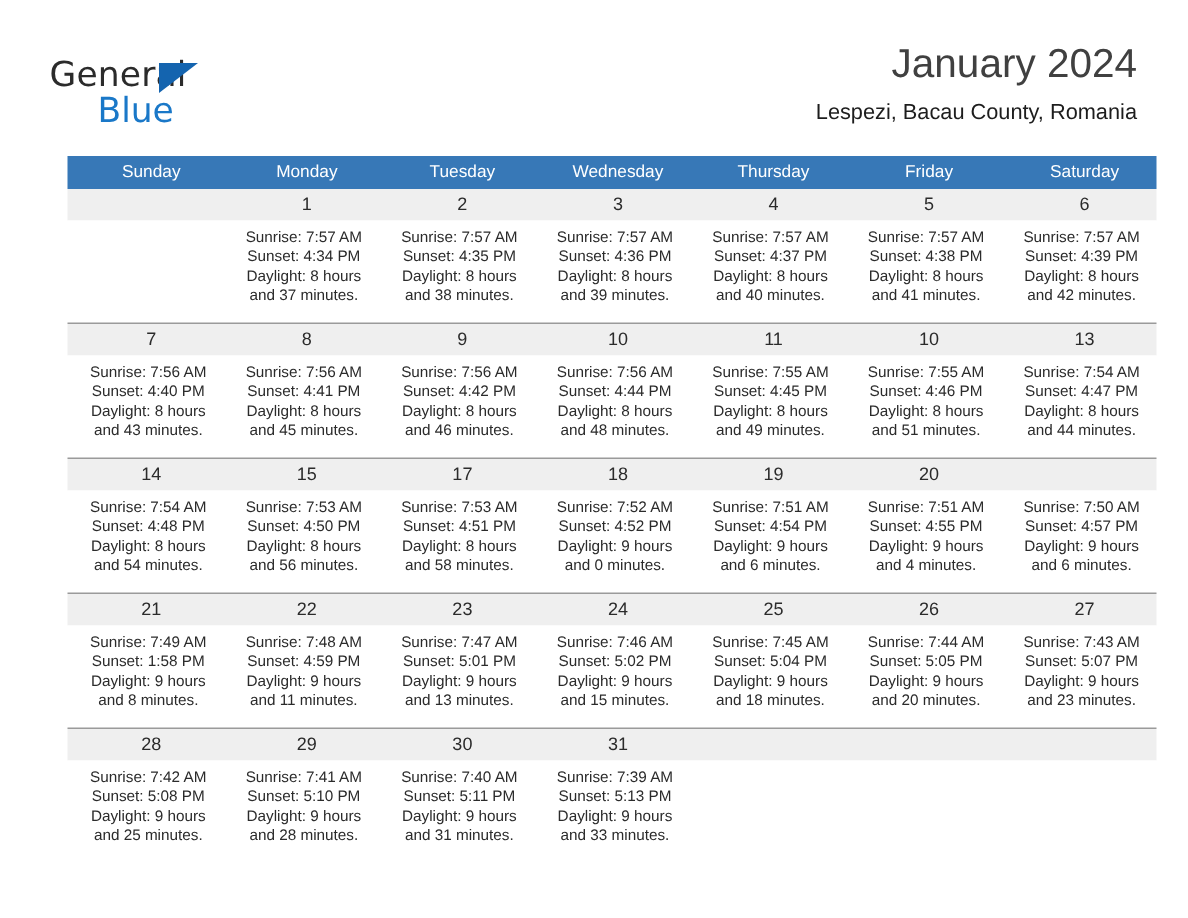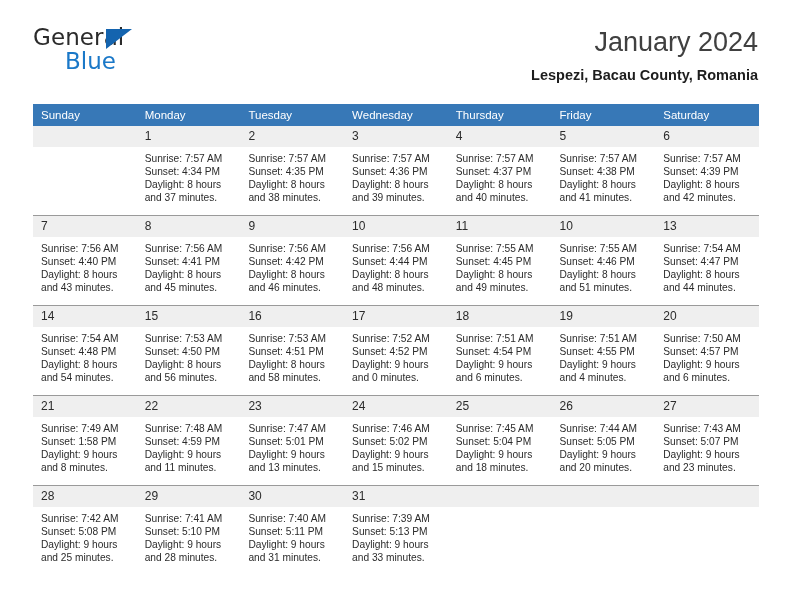--- a/index.html
+++ b/index.html
@@ -26,21 +26,21 @@
   .header {
     position: absolute;
     left: 33px;
     top: 26px;
     right: 34px;
     height: 72px;
   }
   .brand {
     position: absolute;
     left: 0;
-    top: 0;
+    top: 13px;
     width: 170px;
     height: 60px;
   }
   .brand-general {
     position: absolute;
     left: 0;
     top: 0;
     font-size: 23px;
     letter-spacing: 0.1px;
     color: #2b2b2b;
@@ -77,32 +77,33 @@
   .cal-title {
     font-size: 27px;
     font-weight: 400;
     color: #404040;
     line-height: 1.2;
     white-space: nowrap;
   }
   .cal-subtitle {
     margin-top: 9px;
     font-size: 14.5px;
-    font-weight: 700;
+    font-weight: 400;
     color: #1d1d1d;
     line-height: 1.2;
     white-space: nowrap;
   }
 
   
   .calendar {
     position: absolute;
-    left: 33px;
+    left: 45px;
     top: 104px;
     width: 726px;
+    text-align: center;
   }
   .cal-row {
     display: flex;
     width: 100%;
   }
   .cal-cell {
     width: 14.2857%;
     box-sizing: border-box;
   }
 
@@ -305,21 +306,20 @@
           <div class="info-line">and 44 minutes.</div>
         </div>
       </div>
     </div>
 
     <div class="week">
       <div class="week-rule"></div>
       <div class="date-band">
         <div class="date-cell">14</div>
         <div class="date-cell">15</div>
-        <div class="date-cell">16</div>
         <div class="date-cell">17</div>
         <div class="date-cell">18</div>
         <div class="date-cell">19</div>
         <div class="date-cell">20</div>
       </div>
       <div class="body-band">
         <div class="body-cell">
           <div class="info-line">Sunrise: 7:54 AM</div>
           <div class="info-line">Sunset: 4:48 PM</div>
           <div class="info-line">Daylight: 8 hours</div>

